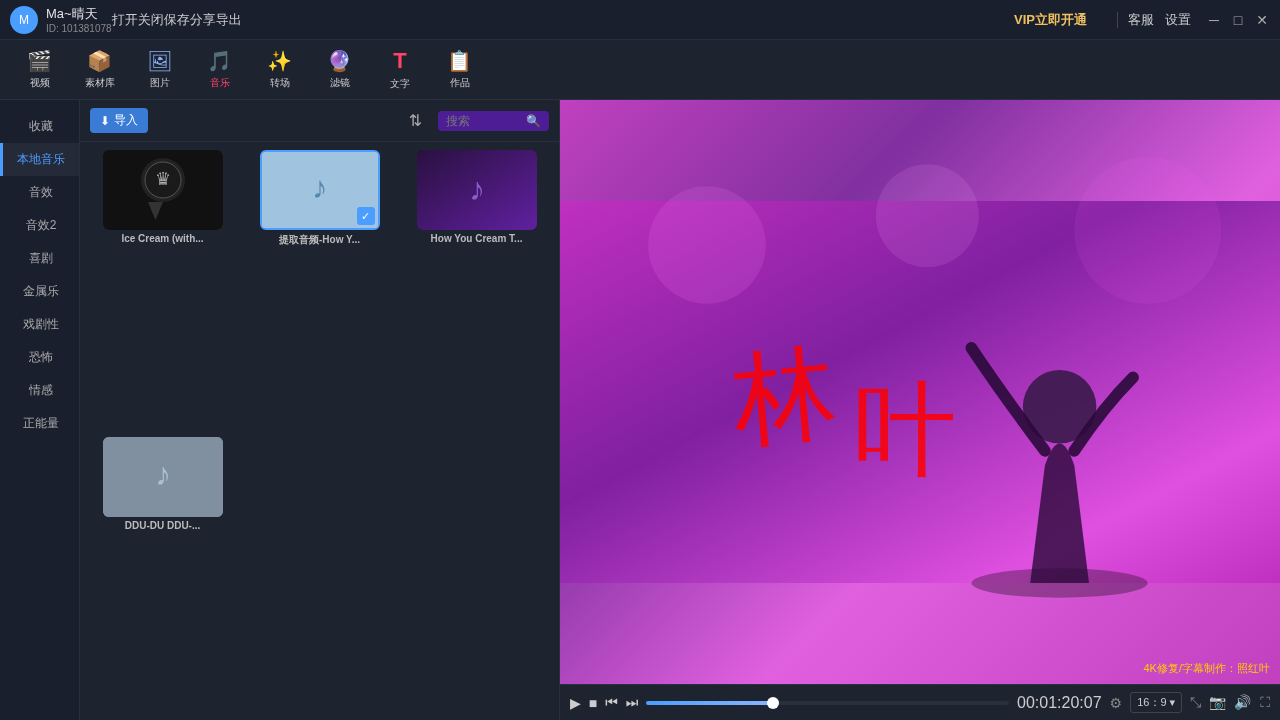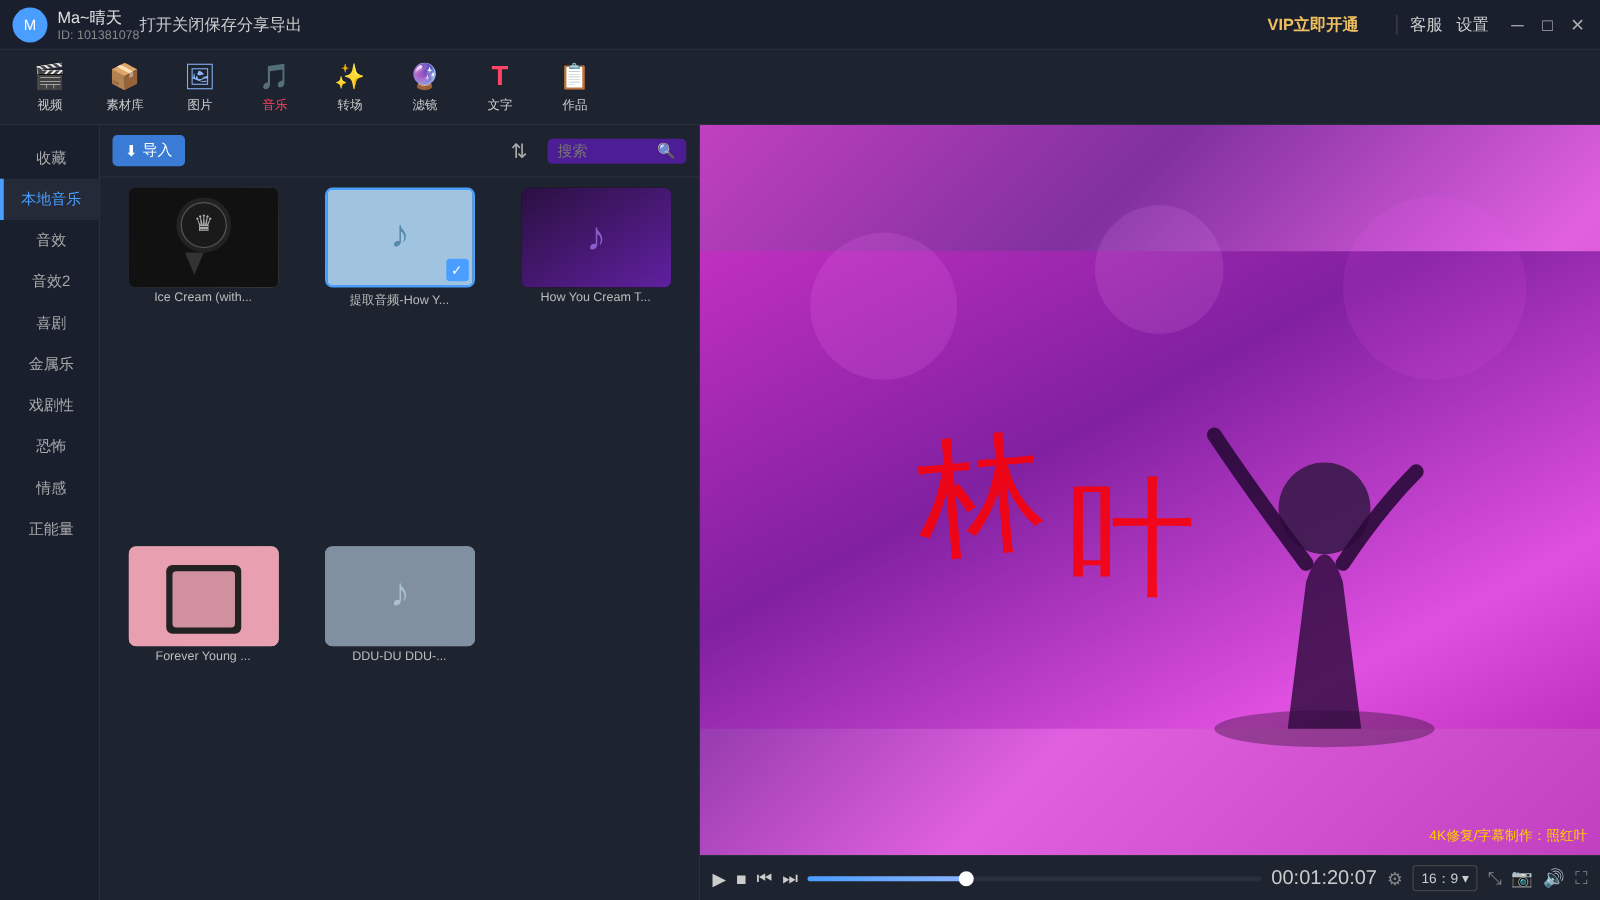--- a/index.html
+++ b/index.html
@@ -41,21 +41,21 @@
     #content-header .search-box { display: flex; align-items: center; background: #4c1d95; border-radius: 4px; padding: 3px 8px; }
     #content-header .search-box input { background: transparent; border: none; color: #ccc; font-size: 12px; width: 80px; outline: none; }
     #content-header .search-icon { color: #888; }
     .content-note { color: #888; font-size: 11px; padding: 5px 10px; }
 
     
     #media-grid { display: grid; grid-template-columns: repeat(3, 1fr); gap: 8px; padding: 8px; overflow-y: auto; flex: 1; }
     .media-item { display: flex; flex-direction: column; align-items: center; cursor: pointer; }
     .media-thumb { width: 120px; height: 80px; border-radius: 6px; overflow: hidden; position: relative; background: #2a2f3e; }
     .media-thumb .check { position: absolute; bottom: 3px; right: 3px; width: 18px; height: 18px; background: #4a9eff; border-radius: 3px; display: flex; align-items: center; justify-content: center; font-size: 11px; color: #fff; }
-    .media-label { font-size: 10px; color: #bbb; margin-top: 3px; text-align: center; max-width: 120px; overflow: hidden; text-overflow: ellipsis; white-space: nowrap; }
+    .media-label { font-size: 10px; color: #bbb; margin-top: 3px; text-align: center; max-width: 120px; overflow: hidden; text-overflow: ellipsis; white-space: nowrap; font-weight: bold; }
 
     
     .thumb-ice { background: linear-gradient(135deg, #1a1a1a 0%, #333 50%, #555 100%); display: flex; align-items: center; justify-content: center; }
     .thumb-how { background: linear-gradient(135deg, #a0c4e0 0%, #c8e0f0 100%); display: flex; align-items: center; justify-content: center; }
     .thumb-how2 { background: linear-gradient(135deg, #1a1020 0%, #3a1040 100%); display: flex; align-items: center; justify-content: center; }
     .thumb-forever { background: linear-gradient(135deg, #e8a0b0 0%, #f0c0c8 100%); display: flex; align-items: center; justify-content: center; }
     .thumb-dont { background: linear-gradient(135deg, #a0a0b0 0%, #c0c0cc 100%); display: flex; align-items: center; justify-content: center; }
     .thumb-ddu { background: linear-gradient(135deg, #8090a0 0%, #a0b0c0 100%); display: flex; align-items: center; justify-content: center; }
 
     
@@ -200,30 +200,20 @@
                   <stop offset="0%" style="stop-color:#2a1040"></stop>
                   <stop offset="100%" style="stop-color:#6020a0"></stop>
                 </linearGradient>
               </defs>
               <text x="60" y="50" text-anchor="middle" fill="#8860cc" font-size="32">♪</text>
             </svg>
         </div>
         <span class="media-label">How You Cream T...</span>
       </div>
 
-      <div class="media-item">
-        <div class="media-thumb thumb-forever">
-          <svg width="120" height="80" viewBox="0 0 120 80">
-              <rect fill="#e8a0b0" width="120" height="80"></rect>
-              <rect x="30" y="15" width="60" height="55" rx="5" fill="#222"></rect>
-              <rect x="35" y="20" width="50" height="45" rx="3" fill="#d090a0"></rect>
-            </svg>
-        </div>
-        <span class="media-label">Forever Young ...</span>
-      </div>
 
 
       <div class="media-item">
         <div class="media-thumb thumb-ddu">
           <svg width="120" height="80" viewBox="0 0 120 80">
               <rect fill="#8090a0" width="120" height="80"></rect>
               <text x="60" y="48" text-anchor="middle" fill="#aac0d0" font-size="32">♪</text>
             </svg>
         </div>
         <span class="media-label">DDU-DU DDU-...</span>

